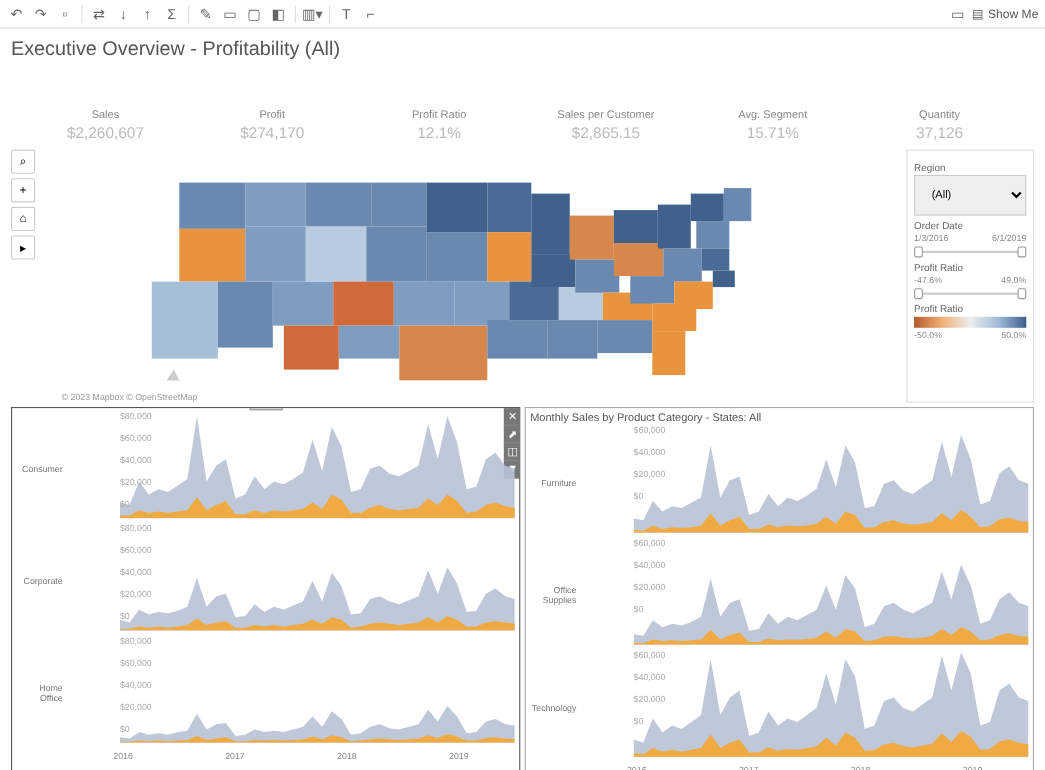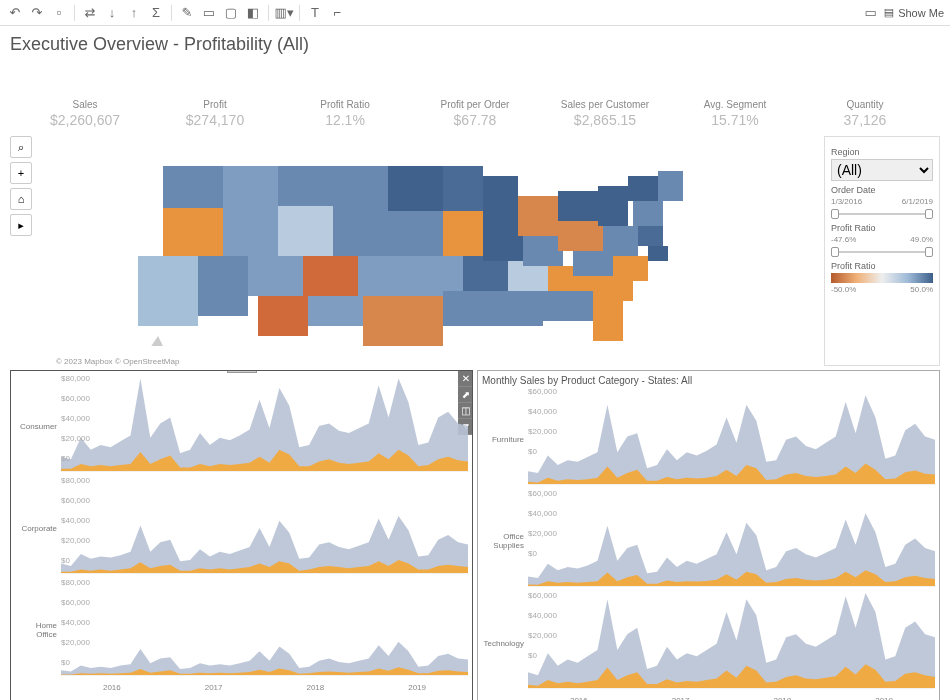--- a/index.html
+++ b/index.html
@@ -16,35 +16,35 @@
 .kpi-label { font-size: 10px; color: #888; margin-bottom: 2px; }
 .kpi-val { font-size: 14px; color: #bbb; }
 .mapwrap { display: flex; gap: 8px; height: 230px; }
 .mapctl { display: flex; flex-direction: column; gap: 4px; }
 .mapctl button { width: 22px; height: 22px; border: 1px solid #ccc; background: #fff; font-size: 11px; cursor: pointer; border-radius: 2px; }
 .map { flex: 1; position: relative; }
 .map svg { width: 100%; height: 210px; }
 .attribution { font-size: 8px; color: #999; position: absolute; bottom: 0; left: 16px; }
 .filters { width: 116px; border: 1px solid #ddd; padding: 6px 6px; font-size: 9px; }
 .filters .flabel { color: #666; margin-top: 4px; margin-bottom: 2px; font-size: 9px; }
-.filters select { width: 100%; font-size: 14px; padding: 1px; border: 1px solid #ccc; }
+.filters select { width: 100%; font-size: 10px; padding: 11px; border: 1px solid #ccc; }
 .slider { width: 100%; height: 10px; position: relative; margin: 3px 0; }
 .slider .track { position: absolute; top: 4px; left: 0; right: 0; height: 2px; background: #ccc; }
 .slider .h { position: absolute; top: 0; width: 8px; height: 10px; background: #fff; border: 1px solid #999; border-radius: 2px; cursor: pointer; }
 .slider .h.l { left: 0; } .slider .h.r { right: 0; }
 .range { display: flex; justify-content: space-between; font-size: 8px; color: #888; }
 .legend-grad { height: 10px; background: linear-gradient(to right, #b55a2c, #f0b077, #eee, #a0bbd8, #3c5f8a); margin: 2px 0; }
 .charts2 { display: flex; gap: 4px; margin-top: 4px; }
 .chartpanel { flex: 1; border: 1px solid #aaa; padding: 4px 4px 0 4px; height: 360px; overflow: hidden; position: relative; }
 .chartpanel.sel { border: 1px solid #555; }
 .panel-title { font-size: 10px; color: #555; margin-bottom: 2px; }
 .segcharts { display: flex; flex-direction: column; }
 .segrow { display: flex; align-items: center; height: 102px; }
 .seglabel { width: 46px; font-size: 8px; color: #777; text-align: right; padding-right: 4px; }
-.segplot { flex: 1; height: 100px; position: relative; }
+.segplot { flex: 1; height: 100px; position: relative; margin-left: 48px; }
 .segplot svg { width: 100%; height: 100px; }
 .yticks { position: absolute; left: 0; top: 0; font-size: 8px; color: #aaa; }
 .yticks div { height: 20px; line-height: 6px; }
 .xaxis { display: flex; justify-content: space-around; font-size: 8px; color: #888; padding-left: 46px; margin-top: 2px; }
 .drag-handle { position: absolute; top: -6px; left: 50%; width: 30px; height: 8px; background: #ccc; border: 1px solid #999; transform: translateX(-50%); }
 .panel-tools { position: absolute; top: 0; right: -2px; display: flex; flex-direction: column; background: #777; }
 .panel-tools div { width: 16px; height: 16px; color: #fff; font-size: 10px; display: flex; align-items: center; justify-content: center; cursor: pointer; border-bottom: 1px solid #888; }
 </style>
 </head>
 <body>
@@ -83,24 +83,20 @@
         <div class="kpi-label">Sales</div>
         <div class="kpi-val">$2,260,607</div>
       </div>
       <div class="kpi">
         <div class="kpi-label">Profit</div>
         <div class="kpi-val">$274,170</div>
       </div>
       <div class="kpi">
         <div class="kpi-label">Profit Ratio</div>
         <div class="kpi-val">12.1%</div>
-      </div>
-      <div class="kpi">
-        <div class="kpi-label">Profit per Order</div>
-        <div class="kpi-val">$67.78</div>
       </div>
       <div class="kpi">
         <div class="kpi-label">Sales per Customer</div>
         <div class="kpi-val">$2,865.15</div>
       </div>
       <div class="kpi">
         <div class="kpi-label">Avg. Segment</div>
         <div class="kpi-val">15.71%</div>
       </div>
       <div class="kpi">

